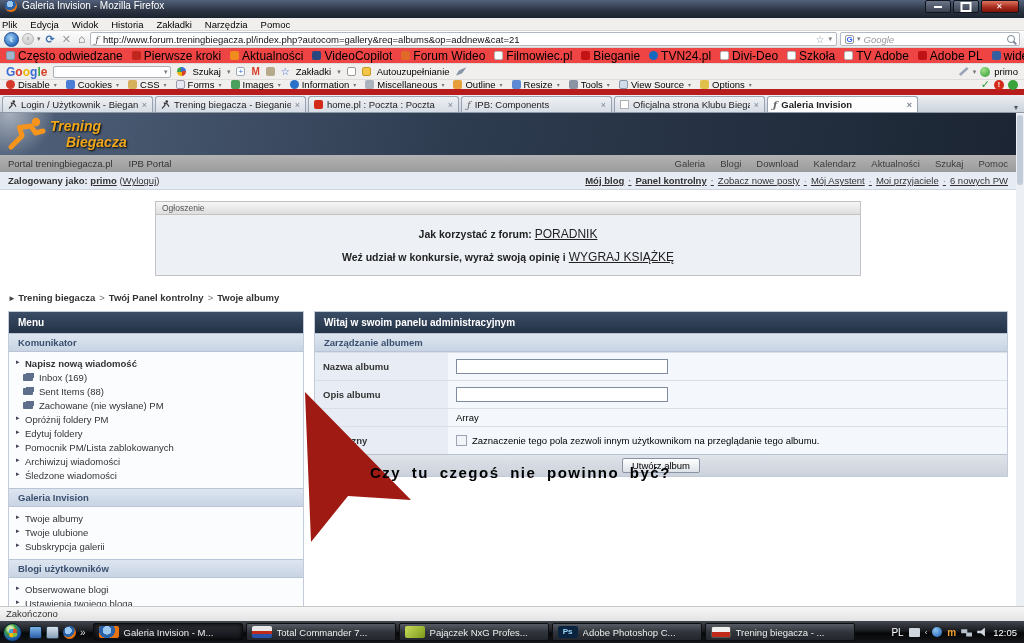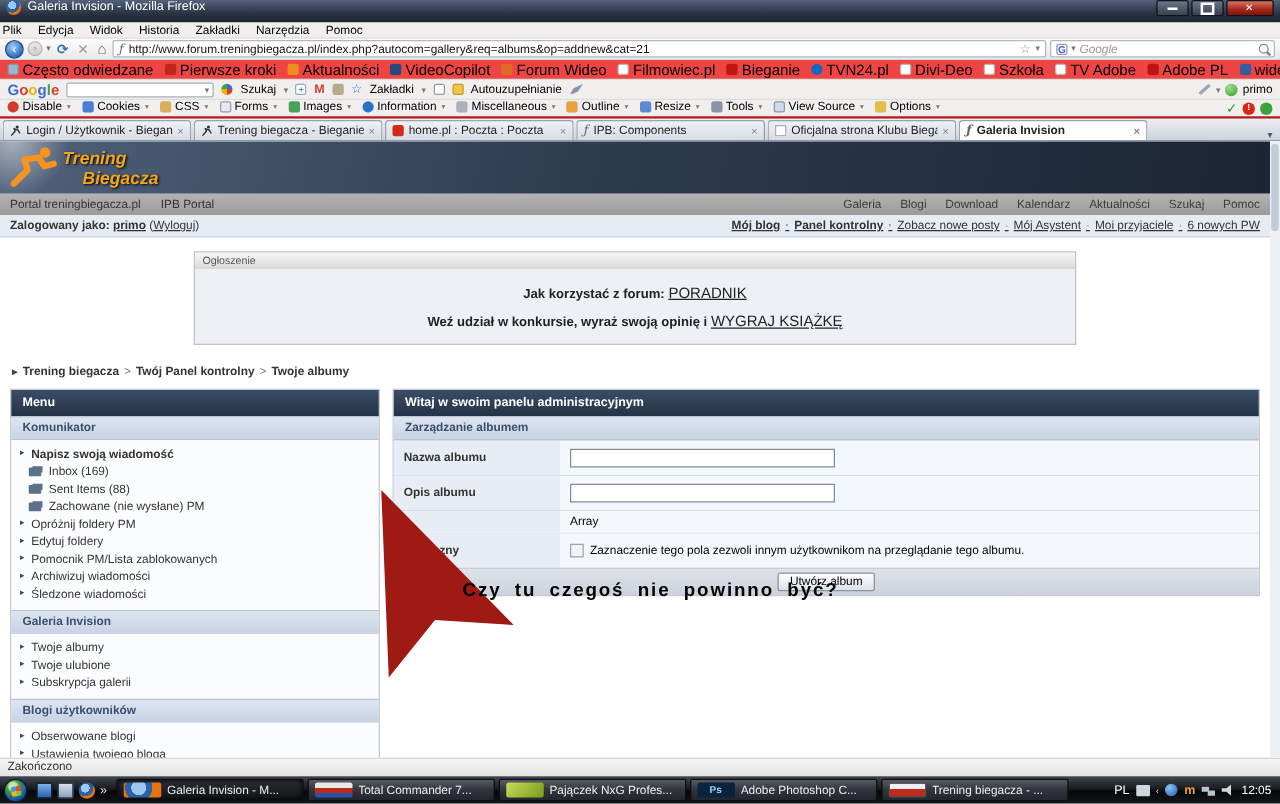--- a/index.html
+++ b/index.html
@@ -78,22 +78,22 @@
   .gi-m { color:#d8402a; font-weight:bold; font-size:10px; width:auto; height:auto; }
   .gi-pop { background:#b7a98c; }
   .gi-star { color:#2a5cd4; font-size:10px; width:auto; height:auto; }
   .gi-box { background:#fff; border:1px solid #999; }
   .gi-folder { background:#f3c64a; border:1px solid #c79a22; }
   .gi-pen { background:#8a96a8; clip-path:polygon(0 100%,30% 40%,100% 0,60% 70%); width:11px; }
   .gi-wrench { background:#9aa6b8; clip-path:polygon(0 80%,60% 20%,80% 0,100% 20%,80% 40%,20% 100%); width:10px; }
   .gi-green { width:10px; height:10px; border-radius:50%; background:radial-gradient(circle at 35% 30%,#9fe08a,#2f9a2f); }
   .gbar .right { margin-left:auto; display:flex; align-items:center; gap:4px; }
 
-  .devbar { height:15px; background:#f0efee; border-bottom:2px solid #b91c1c; display:flex;
-            align-items:flex-start; gap:9px; padding:0 6px; font-size:9.5px; }
+  .devbar { height:15px; background:#f0efee; border-bottom:6px solid #b91c1c; display:flex;
+            align-items:center; gap:9px; padding:0 6px; font-size:9.5px; }
   .dev { display:flex; align-items:center; gap:3px; }
   .dev::after { content:"▾"; font-size:6px; color:#777; margin-left:1px; }
   .dicon { width:9px; height:9px; border-radius:2px; flex:none; }
   .d1{background:#d43a2a;border-radius:50%} .d2{background:#4a7ed4} .d3{background:#d8b05c}
   .d4{background:#e8e8f4;border:1px solid #99a} .d5{background:#4aa05c} .d6{background:#2a72c8;border-radius:50%}
   .d7{background:#aab2bc} .d8{background:#e8a03c} .d9{background:#5c8ad4} .d10{background:#8a94a4}
   .d11{background:#d0dcec;border:1px solid #89a} .d12{background:#e0c04a}
   .devbar .right { margin-left:auto; display:flex; align-items:center; gap:4px; }
   .dv-check { color:#2f9a2f; font-weight:bold; font-size:11px; }
   .dv-err { width:10px; height:10px; border-radius:50%; background:#d42a1a; color:#fff; font-size:7px;
@@ -198,21 +198,21 @@
   .ql-ico { width:13px; height:13px; border-radius:2px; }
   .ql-desk { background:linear-gradient(#7db5e8,#2a5ea8); border:1px solid #123; }
   .ql-msg { background:linear-gradient(#d8e2ec,#8aa0b8); border:1px solid #345; }
   .ql-ff { border-radius:50%; background:radial-gradient(circle at 40% 35%,#9cc8ef 0 30%,#2a62a8 31% 55%,#e8720c 56%); }
   .ql-more { color:#ddd; font-size:10px; }
   .tbtn { width:150px; height:18px; border-radius:2px; border:1px solid #0c0e12;
           background:linear-gradient(#565b64,#30343b 50%,#23262c); color:#eee; font-size:9.5px;
           display:flex; align-items:center; gap:5px; padding:0 5px; overflow:hidden; flex:none; }
   .tbtn.active { background:linear-gradient(#2a2d33,#101216); box-shadow:inset 0 0 4px #000; }
   .tbtn .lbl { white-space:nowrap; overflow:hidden; }
-  .tico { width:30px; height:12px; border-radius:2px; flex:none; }
+  .tico { width:20px; height:12px; border-radius:2px; flex:none; }
   .t-tc { background:linear-gradient(#e8e8e8 40%,#c02a1a 40% 70%,#2a52a8 70%); }
   .t-paj { background:linear-gradient(135deg,#cadc5a,#7a9a1a); }
   .t-ps { background:#0a2440; color:#9cd4f7; font-size:8px; line-height:12px; text-align:center; font-weight:bold; }
   .t-tb { background:linear-gradient(#f0f0f0 45%,#c02a1a 45%); border:1px solid #555; }
   .tray { margin-left:auto; display:flex; align-items:center; gap:5px; color:#fff; padding-right:4px; }
   .tray-ico { width:11px; height:9px; }
   .tr-kbd { background:#cfd6de; border-radius:1px; }
   .tr-chev { color:#ddd; font-size:8px; }
   .tr-blue { width:10px; height:10px; border-radius:50%; background:radial-gradient(circle at 35% 30%,#8ac4f0,#1a5cb0); }
   .tr-m { color:#f0a02a; font-weight:bold; font-size:10px; }
@@ -511,21 +511,21 @@
       <div class="crumbs">
         <span>Trening biegacza</span><span class="sep">&gt;</span><span>Twój Panel kontrolny</span><span class="sep">&gt;</span><span>Twoje albumy</span>
       </div>
 
       <div class="cols">
 
         <div class="sidebar">
           <div class="hdr-dark">Menu</div>
           <div class="sec-hdr">Komunikator</div>
           <div class="sb-items">
-            <div class="sb-item bold">Napisz swoją wiadomość</div>
+            <div class="sb-item bold">Napisz nową wiadomość</div>
             <div class="sb-item folder">Inbox (169)</div>
             <div class="sb-item folder">Sent Items (88)</div>
             <div class="sb-item folder">Zachowane (nie wysłane) PM</div>
             <div class="sb-item">Opróżnij foldery PM</div>
             <div class="sb-item">Edytuj foldery</div>
             <div class="sb-item">Pomocnik PM/Lista zablokowanych</div>
             <div class="sb-item">Archiwizuj wiadomości</div>
             <div class="sb-item">Śledzone wiadomości</div>
           </div>
           <div class="sec-hdr">Galeria Invision</div>

